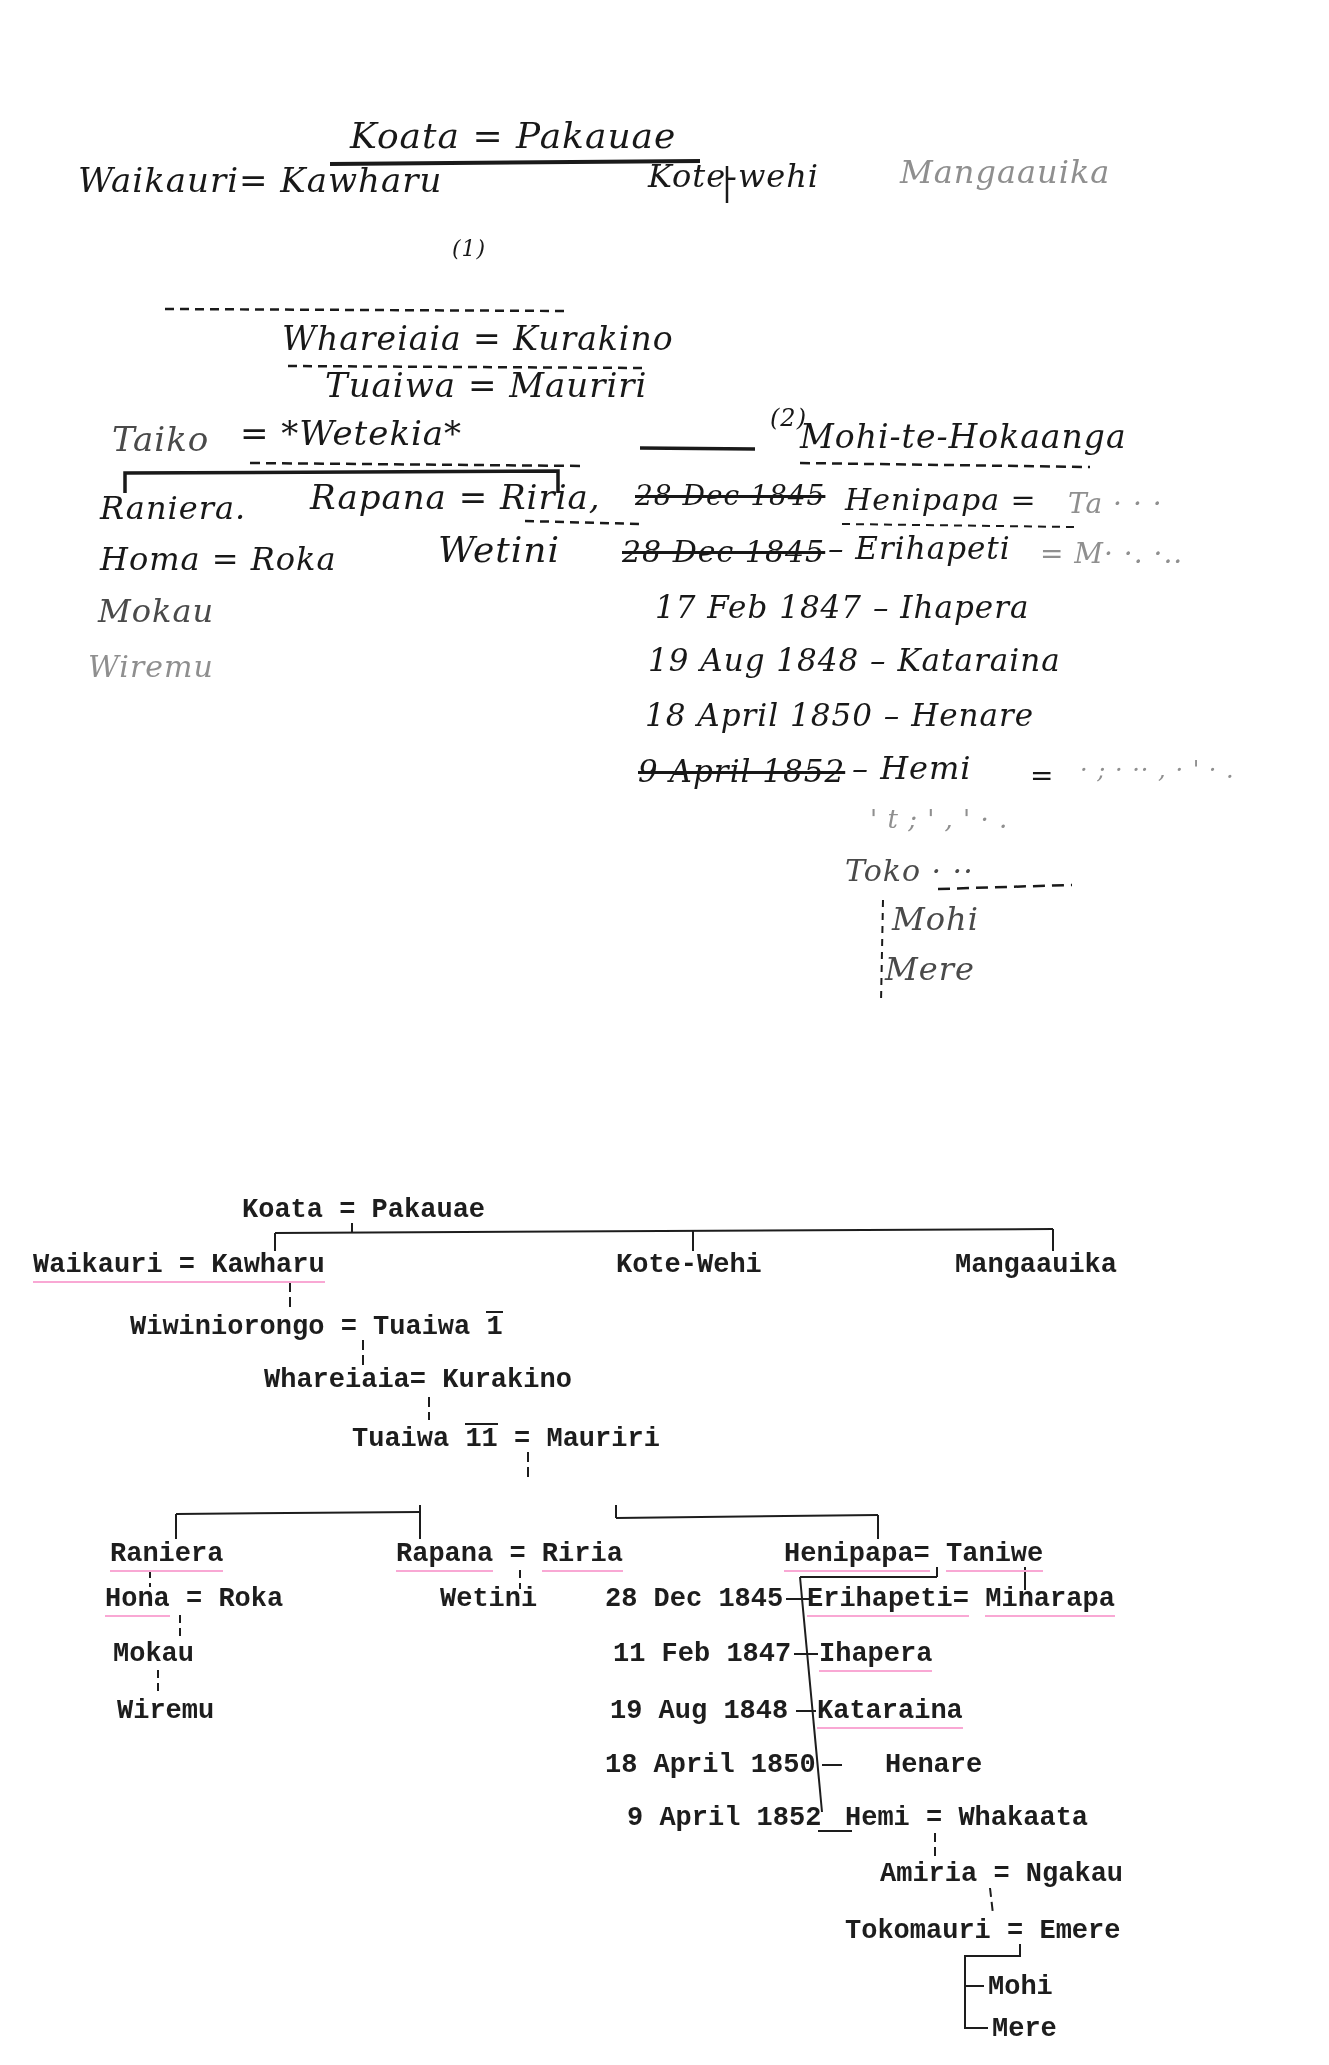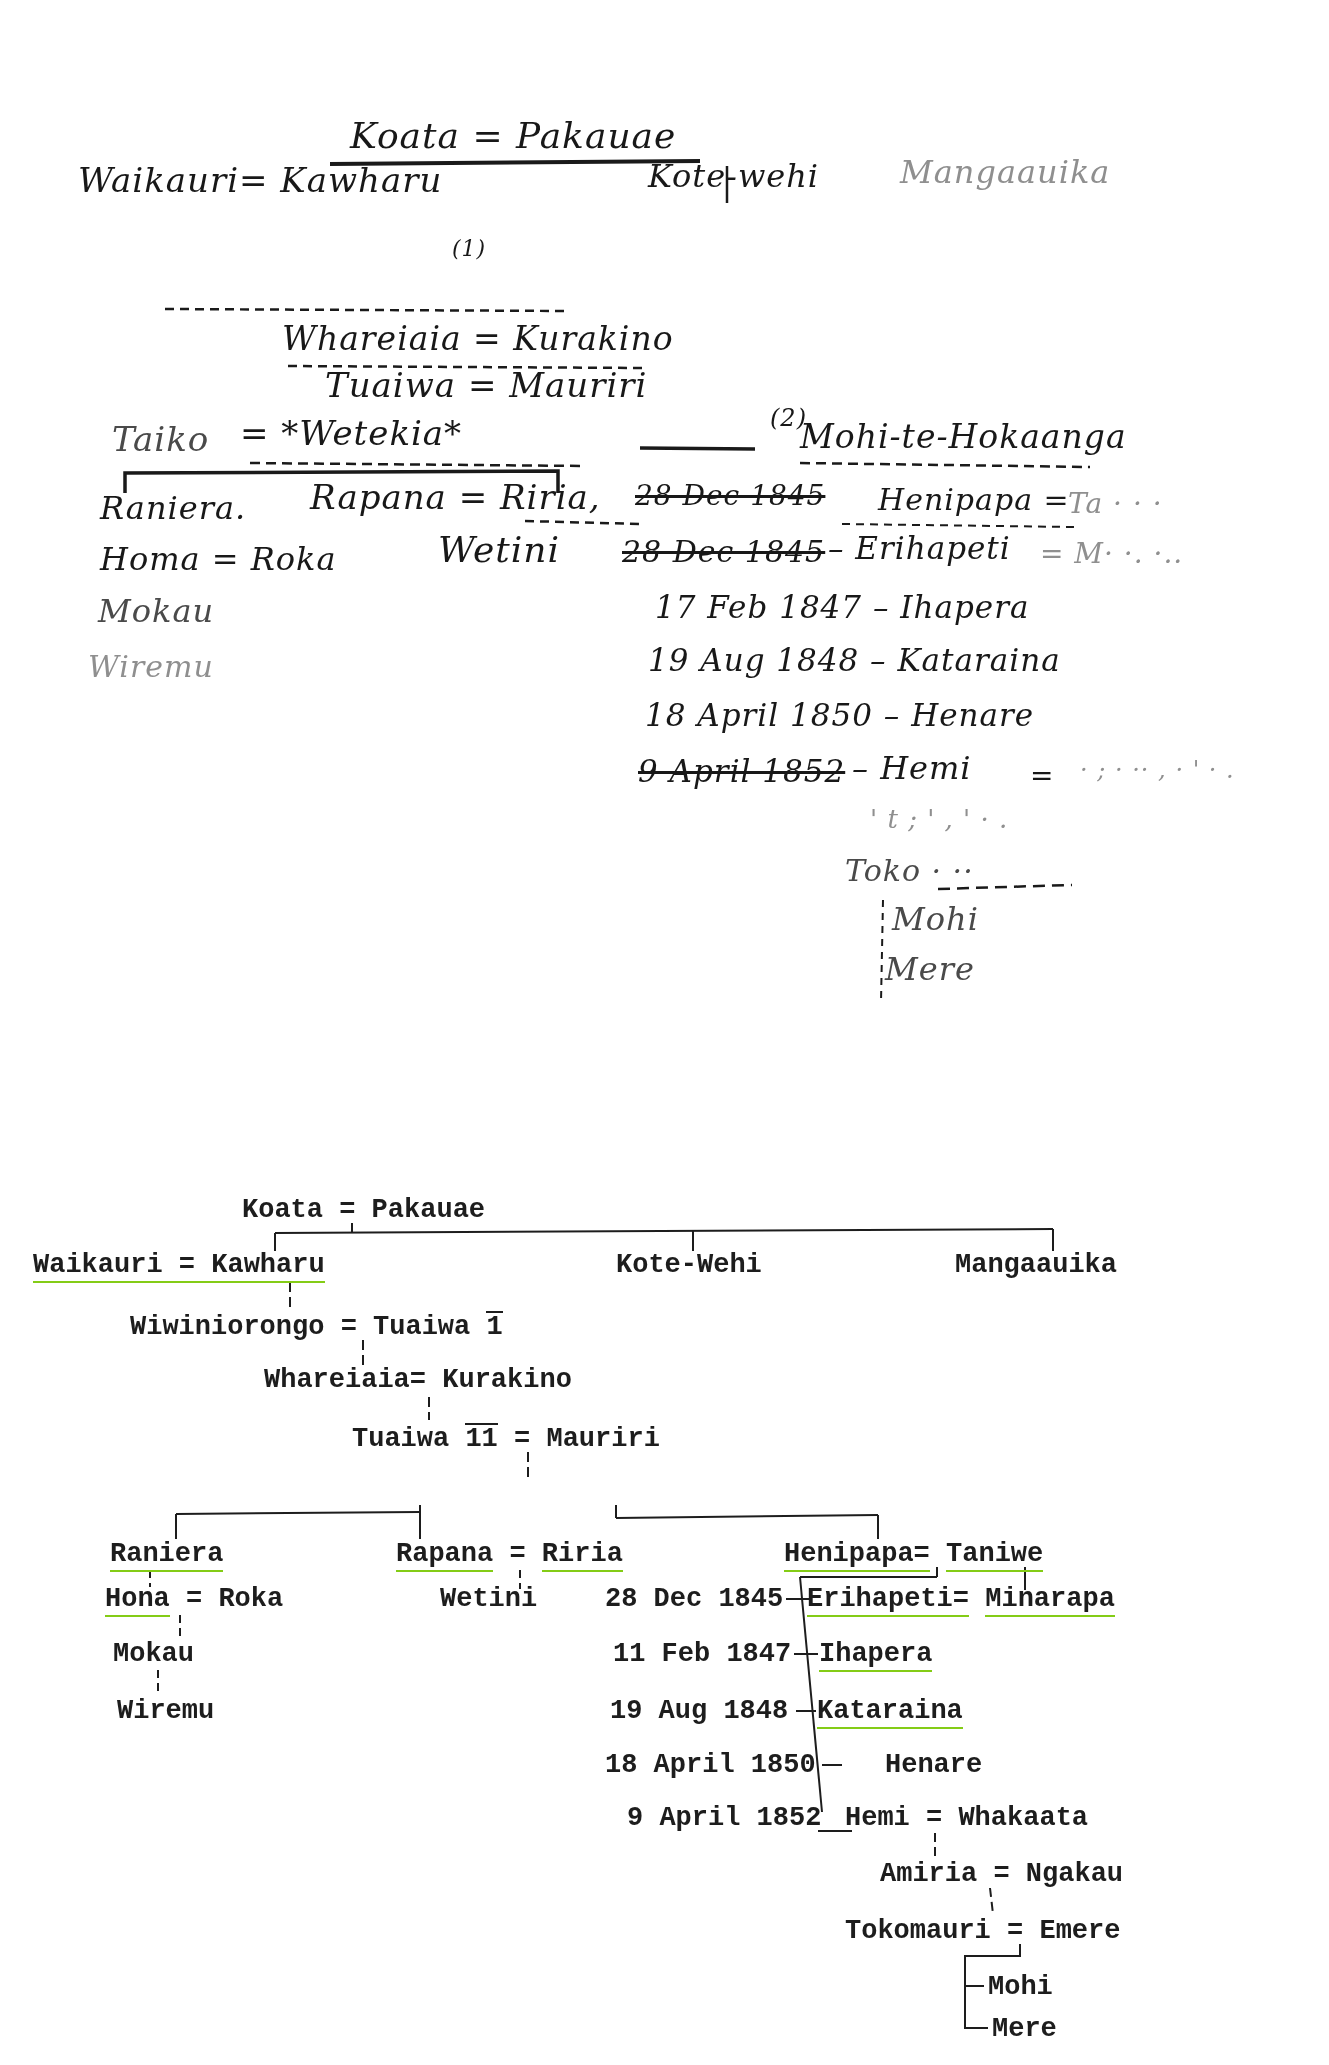--- a/index.html
+++ b/index.html
@@ -7,21 +7,21 @@
         font-family:"Liberation Sans",sans-serif;}
   
   .hw{position:absolute;font-family:"DejaVu Serif",serif;font-style:italic;color:#181818;
       white-space:nowrap;letter-spacing:1px;line-height:1;}
   .faint{color:#8f8f8f;}
   .dim{color:#4a4a4a;}
   .strike{text-decoration:line-through;text-decoration-thickness:3px;}
   
   .tt{position:absolute;font-family:"Liberation Mono","DejaVu Sans Mono",monospace;
       font-weight:700;font-size:27px;color:#1d1d1d;white-space:nowrap;line-height:1;}
-  .ul{border-bottom:2px solid #84cc16;padding-bottom:2px;display:inline-block;}
+  .ul{border-bottom:2px solid #f9a8d4;padding-bottom:2px;display:inline-block;}
   .ovl{border-top:2px solid #1d1d1d;padding-top:1px;display:inline-block;}
   .ovul{border-top:2px solid #1d1d1d;border-bottom:2px solid #1d1d1d;
         padding-top:1px;padding-bottom:2px;display:inline-block;}
   svg.overlay{position:absolute;left:0;top:0;pointer-events:none;}
 </style>
 </head>
 <body>
 
 <div id="page">
 
@@ -87,21 +87,21 @@
   <div class="hw" style="left:452px;top:238px;font-size:22px;">(1)</div>
   <div class="hw" style="left:282px;top:322px;font-size:33px;">Whareiaia = Kurakino</div>
   <div class="hw" style="left:325px;top:368px;font-size:34px;">Tuaiwa = Mauriri</div>
   <div class="hw dim" style="left:112px;top:422px;font-size:34px;">Taiko</div>
   <div class="hw" style="left:240px;top:416px;font-size:34px;">= *Wetekia* </div>
   <div class="hw" style="left:770px;top:406px;font-size:24px;">(2)</div>
   <div class="hw" style="left:800px;top:420px;font-size:33px;">Mohi-te-Hokaanga</div>
   <div class="hw" style="left:100px;top:492px;font-size:32px;">Raniera.</div>
   <div class="hw" style="left:310px;top:480px;font-size:34px;">Rapana = Riria,</div>
   <div class="hw strike" style="left:635px;top:482px;font-size:28px;">28 Dec 1845</div>
-  <div class="hw" style="left:845px;top:485px;font-size:30px;margin-left:33px;">Henipapa =</div>
+  <div class="hw" style="left:845px;top:485px;font-size:30px;">Henipapa =</div>
   <div class="hw faint" style="left:1068px;top:490px;font-size:28px;">Ta · · ·</div>
   <div class="hw" style="left:100px;top:543px;font-size:32px;">Homa = Roka</div>
   <div class="hw" style="left:438px;top:532px;font-size:36px;">Wetini</div>
   <div class="hw strike" style="left:622px;top:537px;font-size:30px;">28 Dec 1845</div>
   <div class="hw" style="left:828px;top:533px;font-size:31px;">– Erihapeti</div>
   <div class="hw faint" style="left:1040px;top:540px;font-size:28px;">= M· ·. ·..</div>
   <div class="hw dim" style="left:98px;top:595px;font-size:32px;">Mokau</div>
   <div class="hw faint" style="left:88px;top:652px;font-size:30px;">Wiremu</div>
   <div class="hw" style="left:655px;top:592px;font-size:31px;">17 Feb 1847 – Ihapera</div>
   <div class="hw" style="left:648px;top:645px;font-size:31px;">19 Aug 1848 – Kataraina</div>

